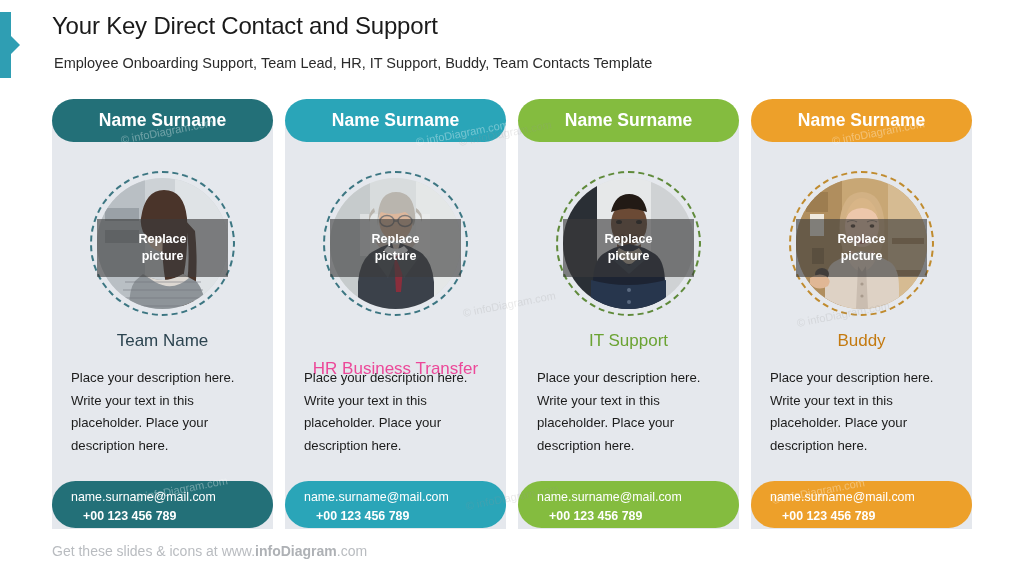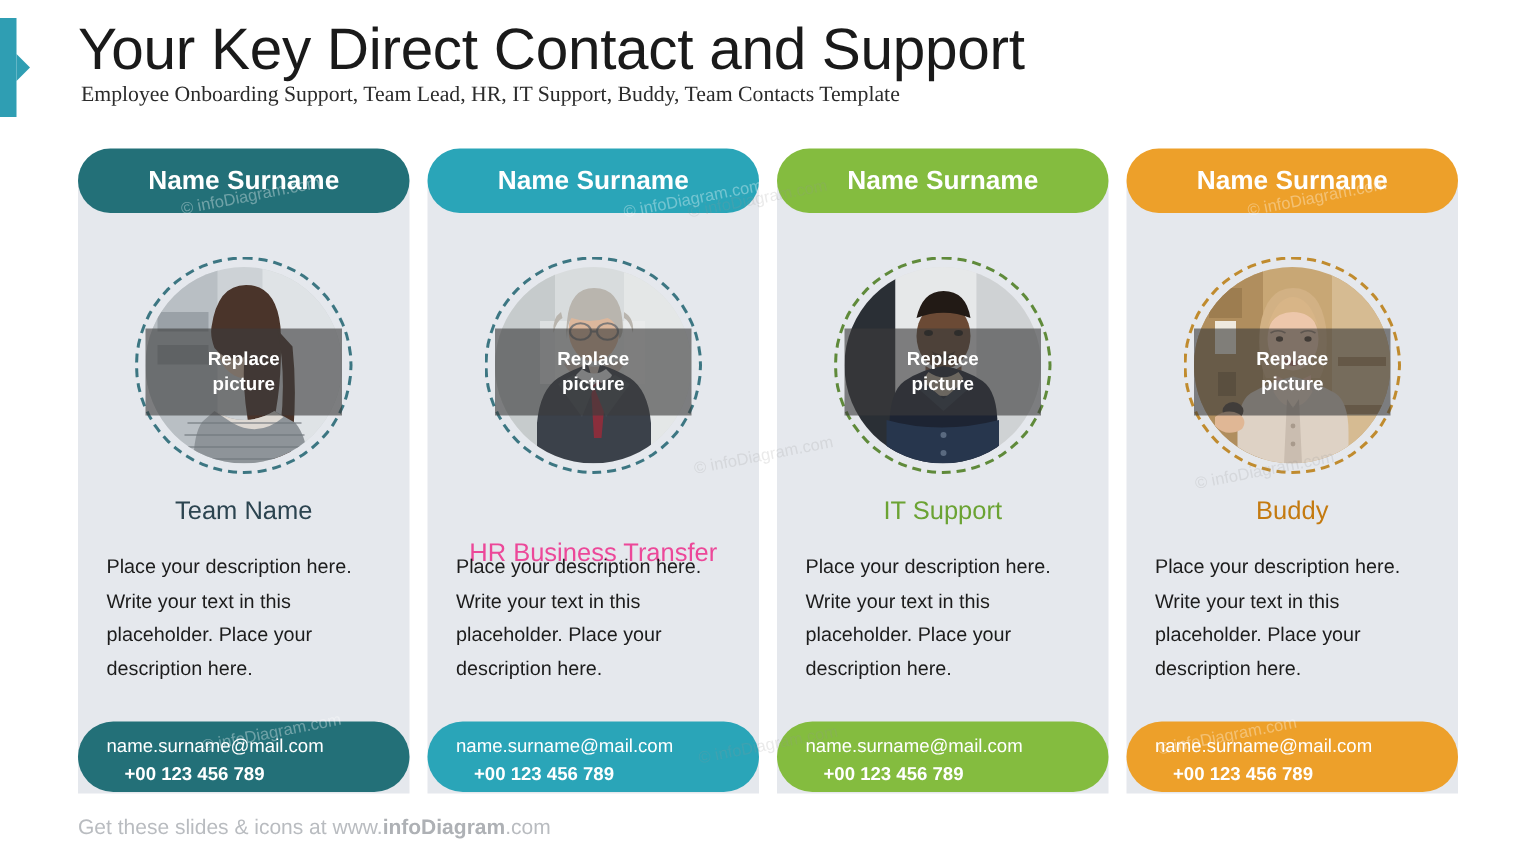--- a/index.html
+++ b/index.html
@@ -22,28 +22,27 @@
     position: absolute; left: 11px; top: 36px;
     width: 0; height: 0;
     border-top: 9px solid transparent;
     border-bottom: 9px solid transparent;
     border-left: 9px solid #2f9eb3;
   }
 
   
   .title {
     position: absolute; left: 52px; top: 12px;
-    font-size: 39px; font-weight: 400; color: #1a1a1a;
+    font-size: 24px; font-weight: 400; color: #1a1a1a;
     letter-spacing: -0.2px; white-space: nowrap;
   }
   .subtitle {
     position: absolute; left: 54px; top: 55px;
     font-size: 14.5px; font-weight: 400; color: #2b2b2b;
     white-space: nowrap;
-    font-family: Liberation Serif, serif;
   }
 
   
   .card {
     position: absolute; top: 99px;
     width: 221px; height: 430px;
   }
   .card-1 { left: 52px; }
   .card-2 { left: 285px; }
   .card-3 { left: 518px; }

